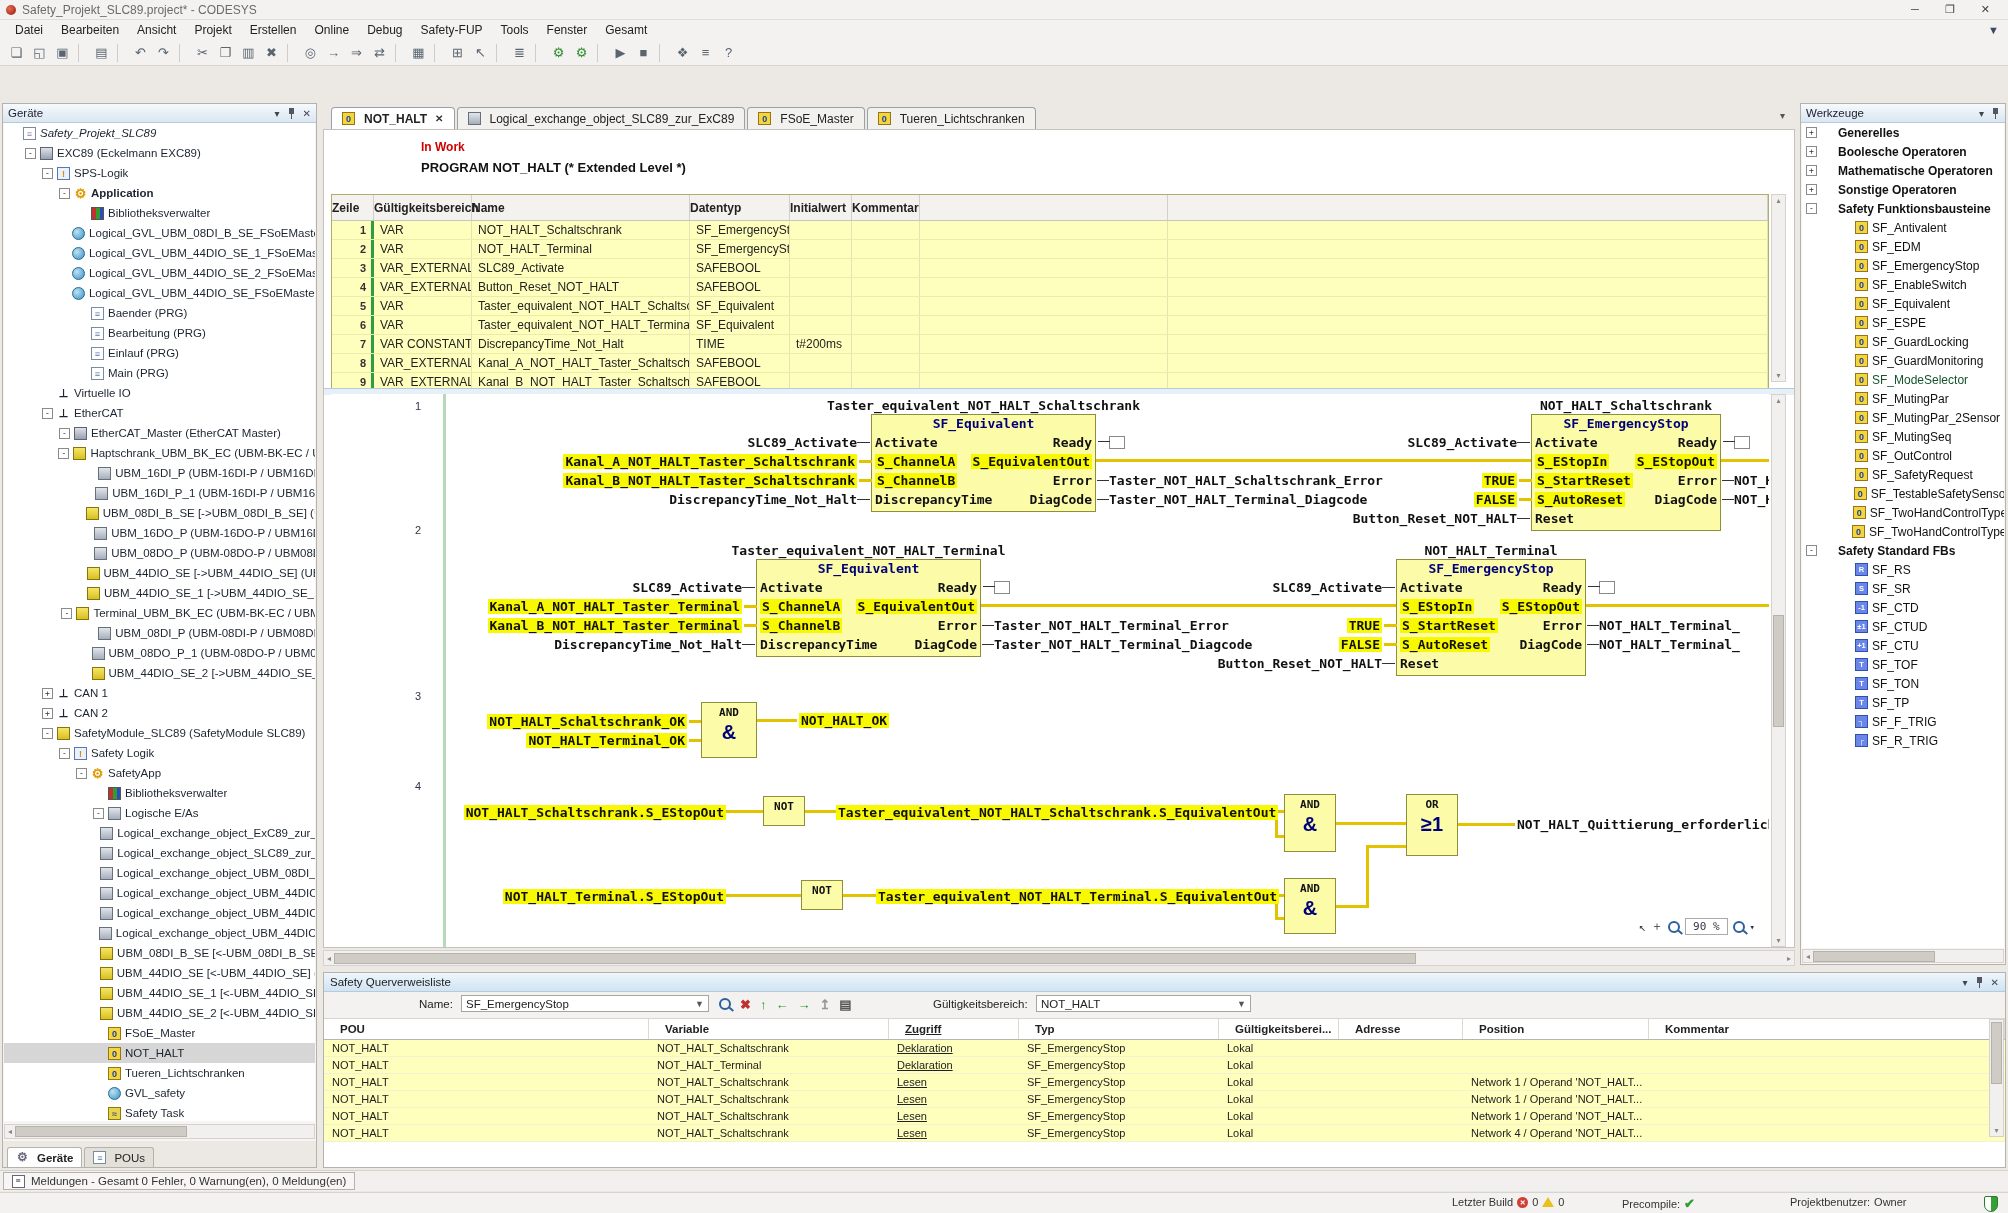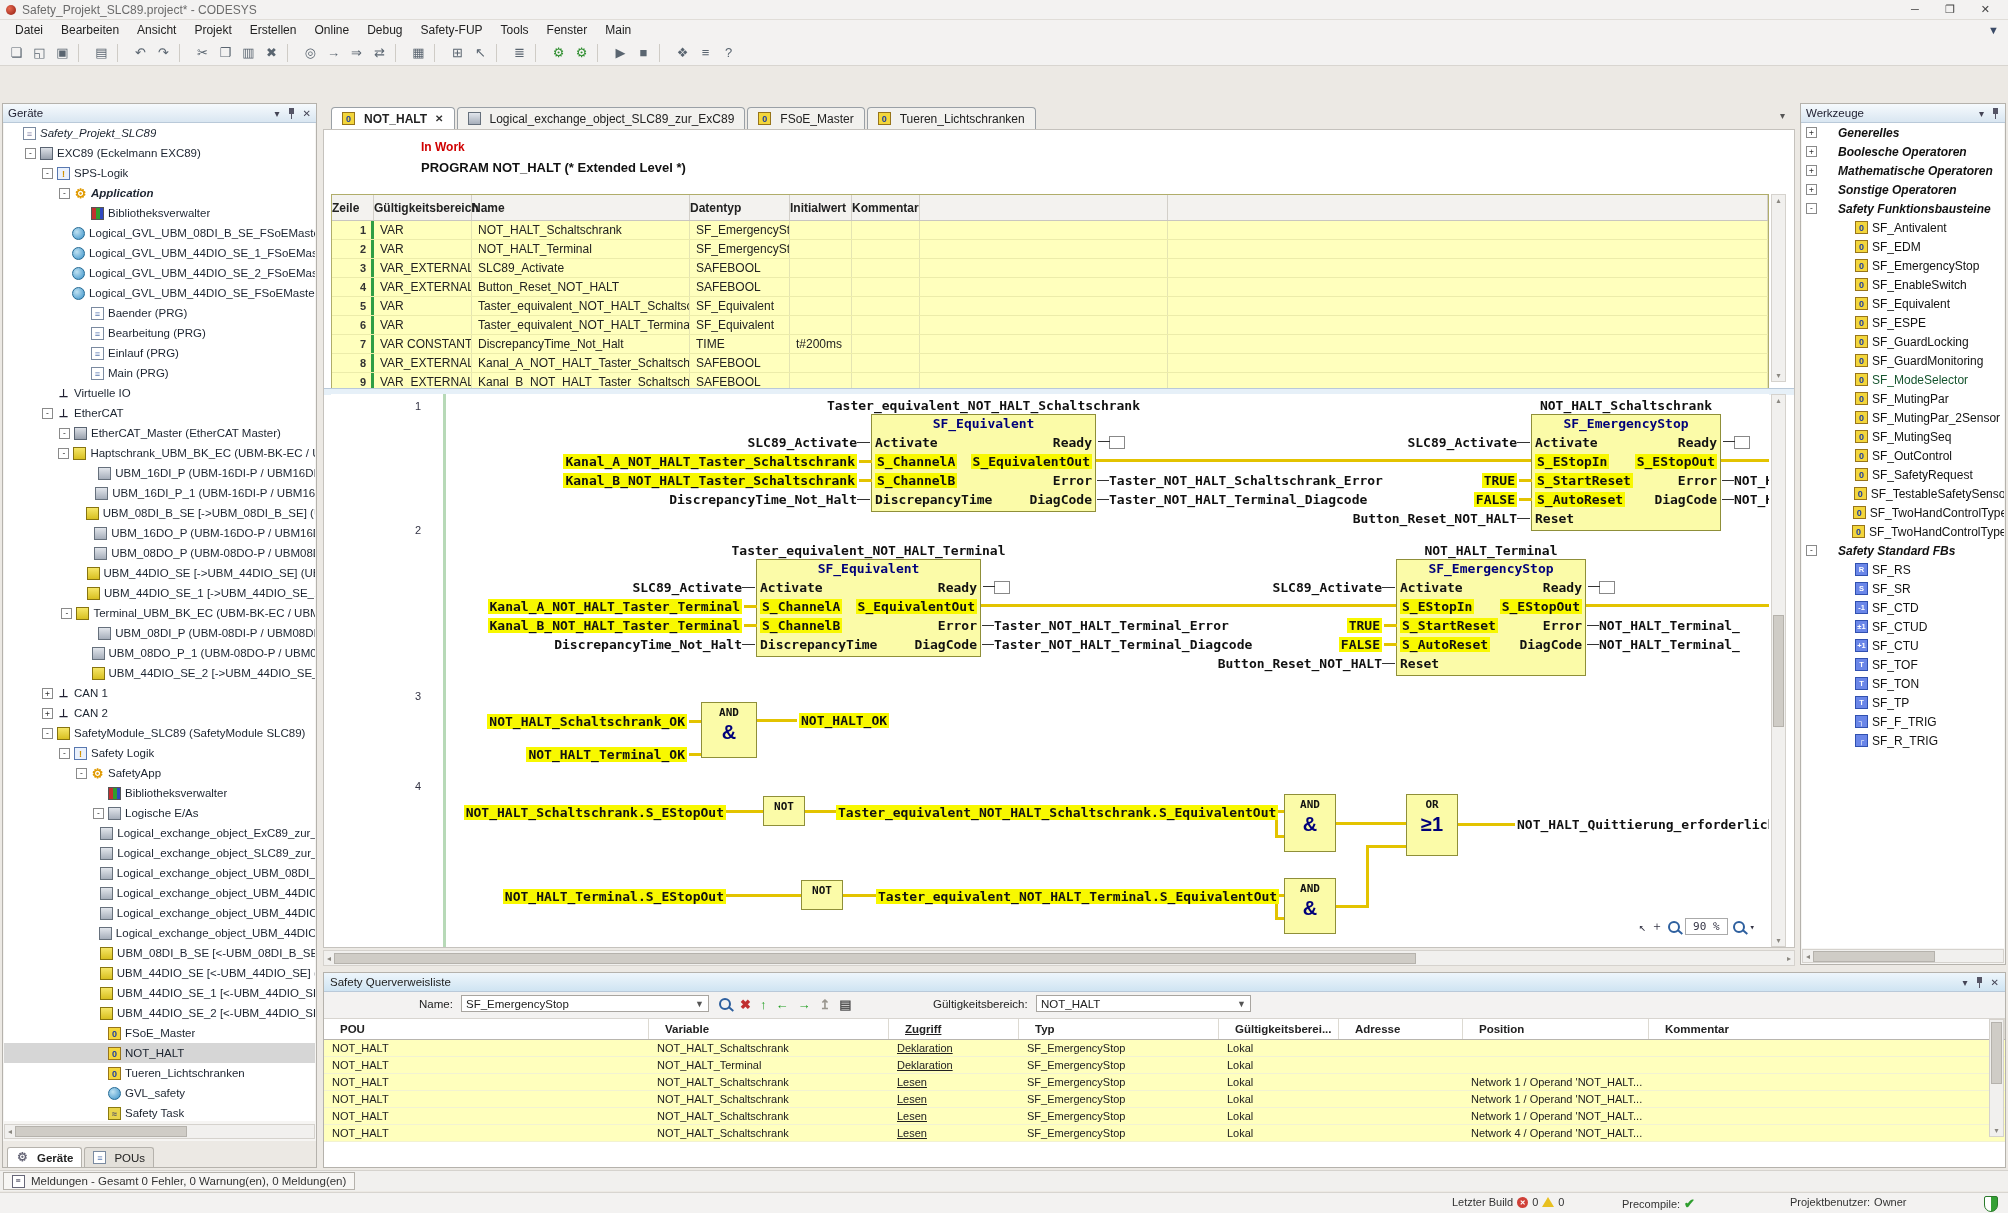--- a/index.html
+++ b/index.html
@@ -21,21 +21,21 @@
   .panel{position:absolute;background:#f6f5f3;border:1px solid #b5b2ac;box-sizing:border-box;}
   .phead{height:18px;background:linear-gradient(#f6fafd,#d9e6f1);border-bottom:1px solid #b9c9d9;display:flex;align-items:center;padding:0 5px;font-size:11.5px;color:#223;}
   .phbtns{margin-left:auto;display:flex;align-items:center;gap:7px;color:#445;font-size:10px;}
   .pin{display:inline-block;width:9px;height:11px;position:relative;}
   .pin::before{content:"";position:absolute;left:2px;top:0;width:5px;height:6px;background:#556;}
   .pin::after{content:"";position:absolute;left:4px;top:6px;width:1px;height:5px;background:#556;}
   
   .treewrap{position:absolute;left:1px;right:1px;top:19px;bottom:46px;background:#fff;overflow:hidden;}
   .trow{display:flex;align-items:center;height:20px;white-space:nowrap;padding-left:4px;color:#1c2430;font-size:11.5px;}
   .trow.sel{background:#d6d6d6;}
-  .trow.b .tlabel{font-weight:bold;font-style:italic;}
+  .trow.b .tlabel{font-weight:bold;}
   .trow.i .tlabel{font-style:italic;}
   .ind{display:inline-block;height:1px;}
   .exp{flex:none;width:9px;height:9px;border:1px solid #8a8a8a;background:#fff;font:8px/9px "DejaVu Sans Mono",monospace;text-align:center;color:#333;margin-right:4px;}
   .exp:empty{visibility:hidden;}
   .tic{flex:none;width:13px;height:13px;margin-right:4px;box-sizing:border-box;text-align:center;font:bold 9px/12px "Liberation Sans",sans-serif;}
   .tlabel{overflow:hidden;text-overflow:clip;}
   .ic-project{background:#fff;border:1px solid #7a8aa0;color:#88a;}.ic-project::before{content:"≡";}
   .ic-plc{background:linear-gradient(180deg,#dde1e7,#99a1ad);border:1px solid #5a6472;}
   .ic-logic{background:#eaf1fc;border:1px solid #5878b0;color:#d09000;}.ic-logic::before{content:"!";}
   .ic-app{color:#e09a00;font-size:13px;line-height:13px;}.ic-app::before{content:"⚙";}
@@ -152,21 +152,21 @@
   <span class="mitem">Datei</span>
       <span class="mitem">Bearbeiten</span>
       <span class="mitem">Ansicht</span>
       <span class="mitem">Projekt</span>
       <span class="mitem">Erstellen</span>
       <span class="mitem">Online</span>
       <span class="mitem">Debug</span>
       <span class="mitem">Safety-FUP</span>
       <span class="mitem">Tools</span>
       <span class="mitem">Fenster</span>
-      <span class="mitem">Main</span>
+      <span class="mitem">Gesamt</span>
     </div>
   <span class="abs funnel" style="left:1988px;top:24px;">▼</span>
 
   <div class="toolbar">
 
   <span class="tbtn">
         <span>❏</span>
       </span>
       <span class="tbtn">
         <span>◱</span>
@@ -922,21 +922,21 @@
         <div class="flabel in" style="top: 243px; right: 1027px;">DiscrepancyTime_Not_Halt</div>
         <div class="flabel out" style="top: 224px; left: 663px;">Taster_NOT_HALT_Terminal_Error</div>
         <div class="flabel out" style="top: 243px; left: 663px;">Taster_NOT_HALT_Terminal_Diagcode</div>
         <div class="flabel in" style="top: 186px; right: 387px;">SLC89_Activate</div>
         <div class="flabel hl in" style="top: 224px; right: 387px;">TRUE</div>
         <div class="flabel hl in" style="top: 243px; right: 387px;">FALSE</div>
         <div class="flabel in" style="top: 262px; right: 387px;">Button_Reset_NOT_HALT</div>
         <div class="flabel out" style="top: 224px; left: 1268px;">NOT_HALT_Terminal_</div>
         <div class="flabel out" style="top: 243px; left: 1268px;">NOT_HALT_Terminal_</div>
         <div class="flabel hl in" style="top: 320px; right: 1082px;">NOT_HALT_Schaltschrank_OK</div>
-        <div class="flabel hl in" style="top: 339px; right: 1082px; margin-top: 14px;">NOT_HALT_Terminal_OK</div>
+        <div class="flabel hl in" style="top: 339px; right: 1082px;">NOT_HALT_Terminal_OK</div>
         <div class="flabel hl" style="top: 319px; left: 468px;">NOT_HALT_OK</div>
         <div class="flabel hl" style="top: 411px; right: 1043px;">NOT_HALT_Schaltschrank.S_EStopOut</div>
         <div class="flabel hl" style="top: 411px; left: 505px;">Taster_equivalent_NOT_HALT_Schaltschrank.S_EquivalentOut</div>
         <div class="flabel" style="top: 423px; left: 1186px;">NOT_HALT_Quittierung_erforderlich</div>
         <div class="flabel hl" style="top: 495px; right: 1043px;">NOT_HALT_Terminal.S_EStopOut</div>
         <div class="flabel hl" style="top: 495px; left: 545px;">Taster_equivalent_NOT_HALT_Terminal.S_EquivalentOut</div>
         <div class="gate" style="left: 370px; top: 308px; width: 56px; height: 56px;">
           <div class="glabel">AND</div>
           <div class="gsym">&amp;</div>
         </div>

